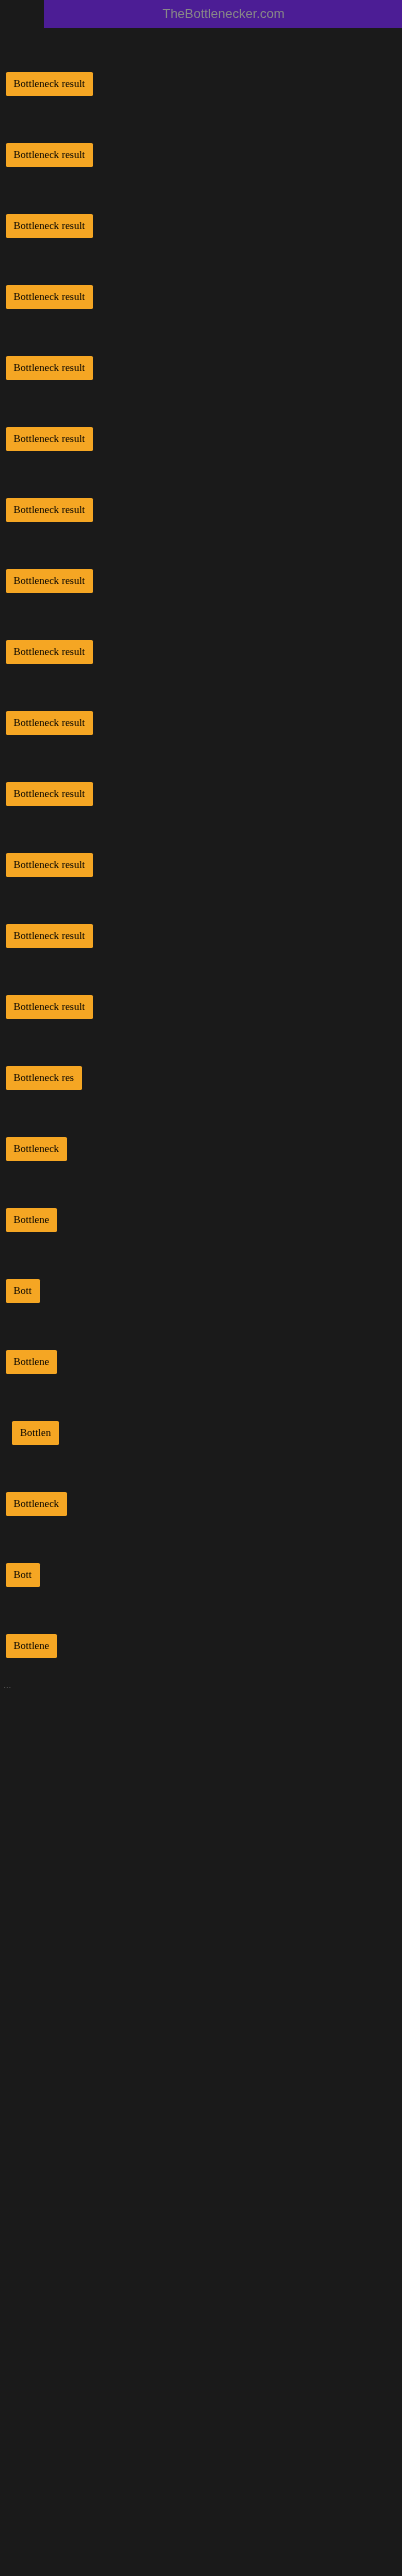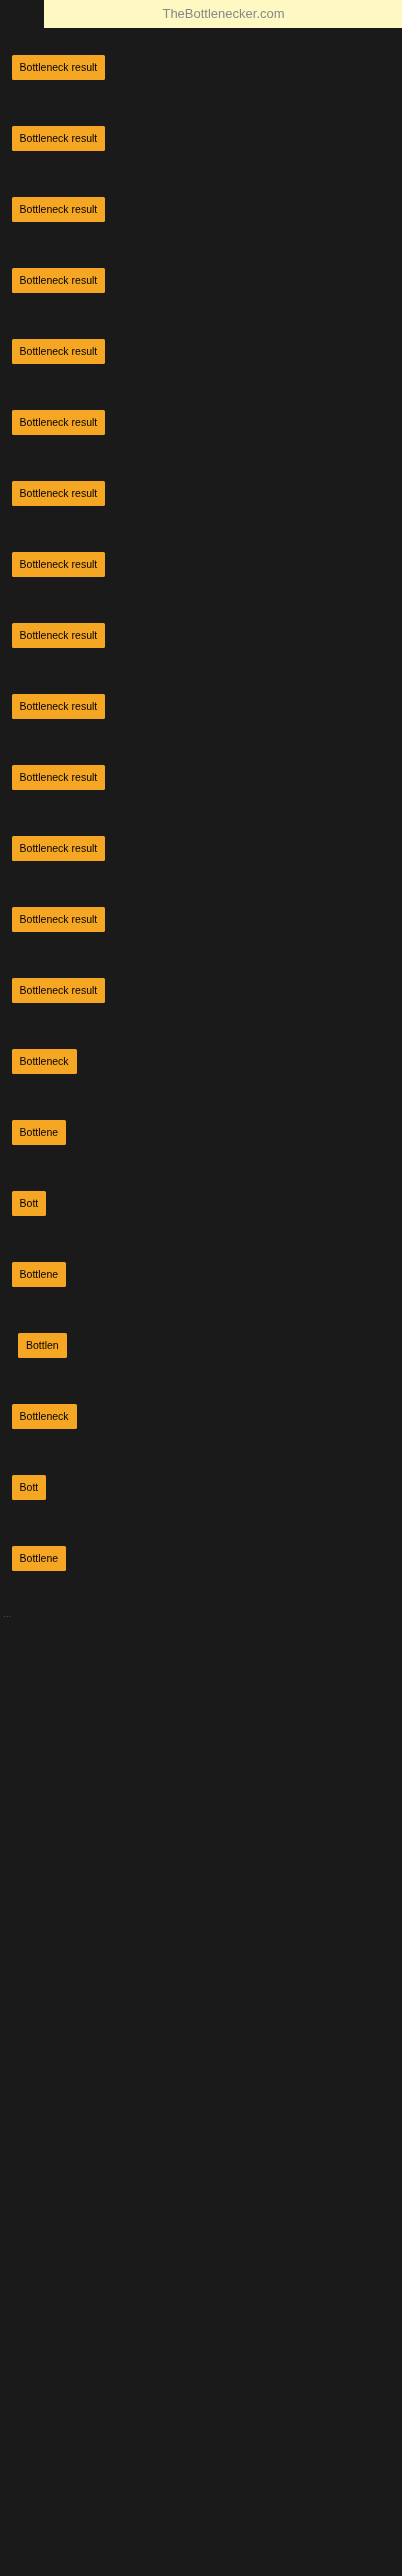--- a/index.html
+++ b/index.html
@@ -14,43 +14,44 @@
       background-color: #1a1a1a;
       font-family: Arial, sans-serif;
       position: relative;
     }
 
     .site-title {
       text-align: center;
       color: #888;
       font-size: 13px;
       padding: 6.4px 0;
-      background-color: #fef9c3;
+      background-color: #4c1d95;
       margin-left: 44px;
     }
 
     .bottleneck-item {
       margin: 3.2px 1.6px;
       padding: 6.4px 8px;
       background-color: #f5a623;
       color: #000;
       font-size: 10.5px;
       font-weight: 500;
       display: inline-block;
       border-radius: 1.6px;
       white-space: nowrap;
       overflow: hidden;
     }
 
     .row {
       height: 71px;
       display: flex;
-      align-items: center;
+      align-items: flex-end;
       padding-top: 8px;
-      padding-left: 10px;
+      padding-left: 4px;
+      font-family: Liberation Serif, serif;
     }
 
     .ellipsis-row {
       height: 48px;
       display: flex;
       align-items: center;
       padding-left: 3.2px;
       color: #555;
       font-size: 9.7px;
     }
@@ -107,20 +108,23 @@
     <div class="row">
       <div class="bottleneck-item item-w-full">Bottleneck result</div>
     </div>
     <div class="row">
       <div class="bottleneck-item item-w-full">Bottleneck result</div>
     </div>
     <div class="row">
       <div class="bottleneck-item item-w-full">Bottleneck result</div>
     </div>
     <div class="row">
+      <div class="bottleneck-item item-w-1">Bottleneck res</div>
+    </div>
+    <div class="row">
       <div class="bottleneck-item item-w-3">Bottleneck</div>
     </div>
     <div class="row">
       <div class="bottleneck-item item-w-4">Bottlene</div>
     </div>
     <div class="row">
       <div class="bottleneck-item item-w-6">Bott</div>
     </div>
     <div class="row">
       <div class="bottleneck-item item-w-4">Bottlene</div>

